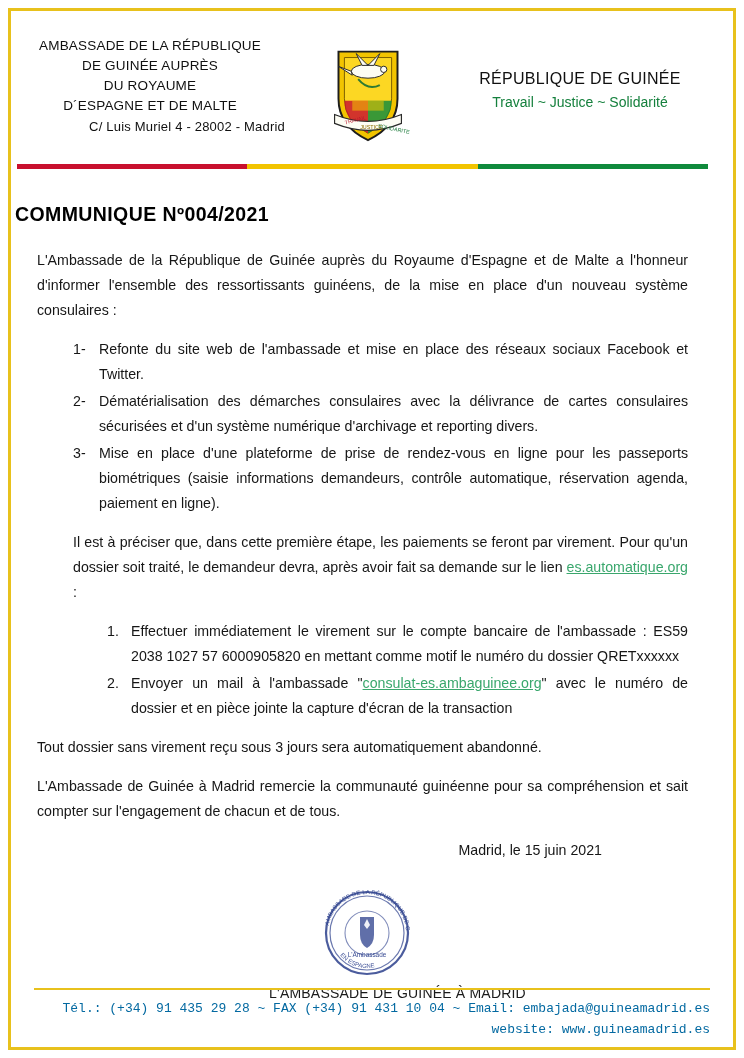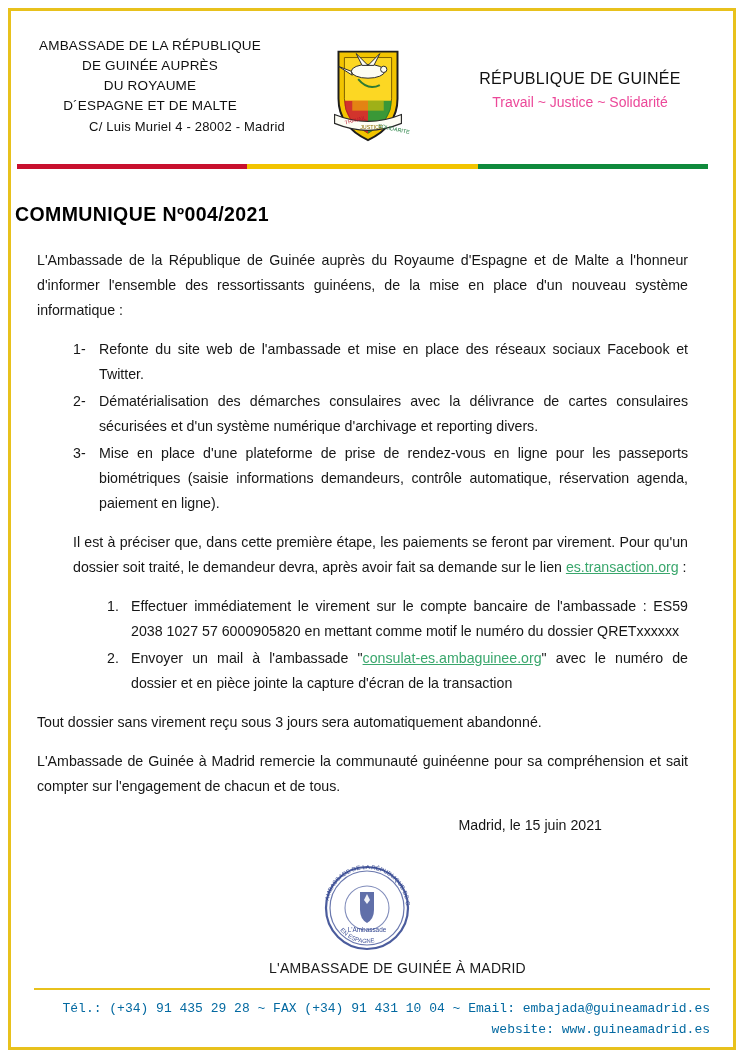--- a/index.html
+++ b/index.html
@@ -76,21 +76,21 @@
   }
   .header-right .country {
     font-variant: small-caps;
     font-size: 16px;
     letter-spacing: .3px;
     color: #101010;
   }
   .header-right .motto {
     font-size: 14px;
     padding-top: 6px;
-    color: #ec4899;
+    color: #15803d;
   }
 
   
   .tricolor {
     display: flex;
     height: 5px;
     margin: 16px 2px 0 2px;
   }
   .tricolor span { flex: 1 1 33.33%; }
   .tri-red { background: #c8102e; }
@@ -255,41 +255,41 @@
   <div class="tricolor">
     <span class="tri-red"></span>
     <span class="tri-yellow"></span>
     <span class="tri-green"></span>
   </div>
 
   <h1 class="doc-title">COMMUNIQUE Nº004/2021</h1>
 
   <div class="body-text">
 
-    <p>L'Ambassade de la République de Guinée auprès du Royaume d'Espagne et de Malte a l'honneur d'informer l'ensemble des ressortissants guinéens, de la mise en place d'un nouveau système informatique :</p>
+    <p>L'Ambassade de la République de Guinée auprès du Royaume d'Espagne et de Malte a l'honneur d'informer l'ensemble des ressortissants guinéens, de la mise en place d'un nouveau système consulaires :</p>
 
     <ol class="list-dash">
       <li>
         <span class="marker">1-</span>
         <span>Refonte du site web de l'ambassade et mise en place des réseaux sociaux Facebook et Twitter.</span>
       </li>
       <li>
         <span class="marker">2-</span>
         <span>Dématérialisation des démarches consulaires avec la délivrance de cartes consulaires sécurisées et d'un système numérique d'archivage et reporting divers.</span>
       </li>
       <li>
         <span class="marker">3-</span>
         <span>Mise en place d'une plateforme de prise de rendez-vous en ligne pour les passeports biométriques (saisie informations demandeurs, contrôle automatique, réservation agenda, paiement en ligne).</span>
       </li>
     </ol>
 
 
     <div class="indent-block">
       <p>
-        <span>Il est à préciser que, dans cette première étape, les paiements se feront par virement. Pour qu'un dossier soit traité, le demandeur devra, après avoir fait sa demande sur le lien </span><a class="link" href="#">es.transaction.org</a><span> :</span>
+        <span>Il est à préciser que, dans cette première étape, les paiements se feront par virement. Pour qu'un dossier soit traité, le demandeur devra, après avoir fait sa demande sur le lien </span><a class="link" href="#">es.automatique.org</a><span> :</span>
       </p>
     </div>
 
     <ol class="list-num">
       <li>
         <span class="marker">1.</span>
         <span>Effectuer immédiatement le virement sur le compte bancaire de l'ambassade : ES59 2038 1027 57 6000905820 en mettant comme motif le numéro du dossier QRETxxxxxx</span>
       </li>
       <li>
         <span class="marker">2.</span>

